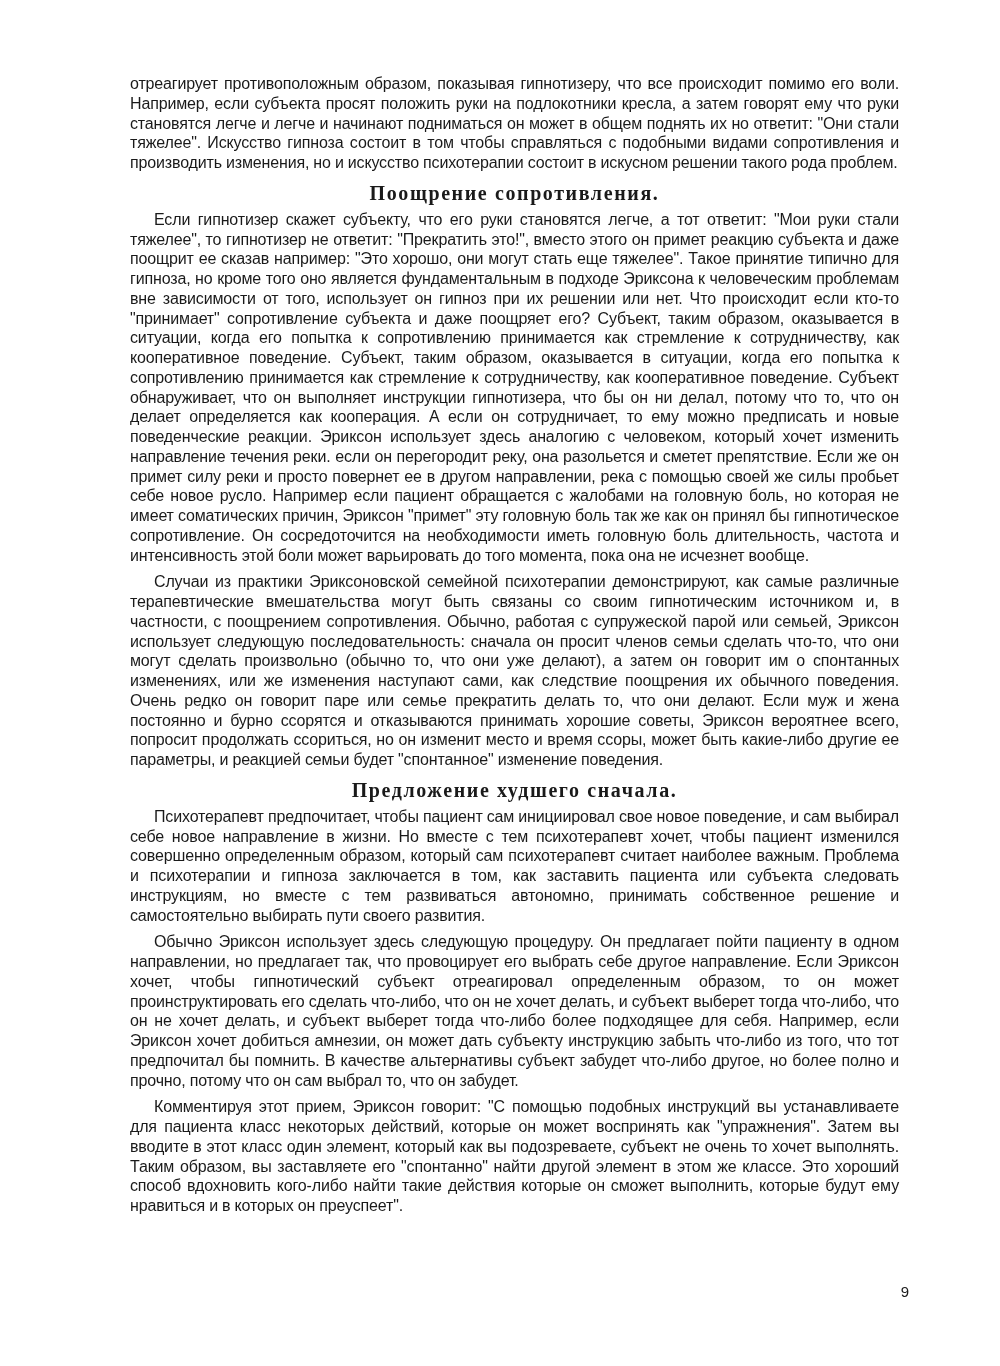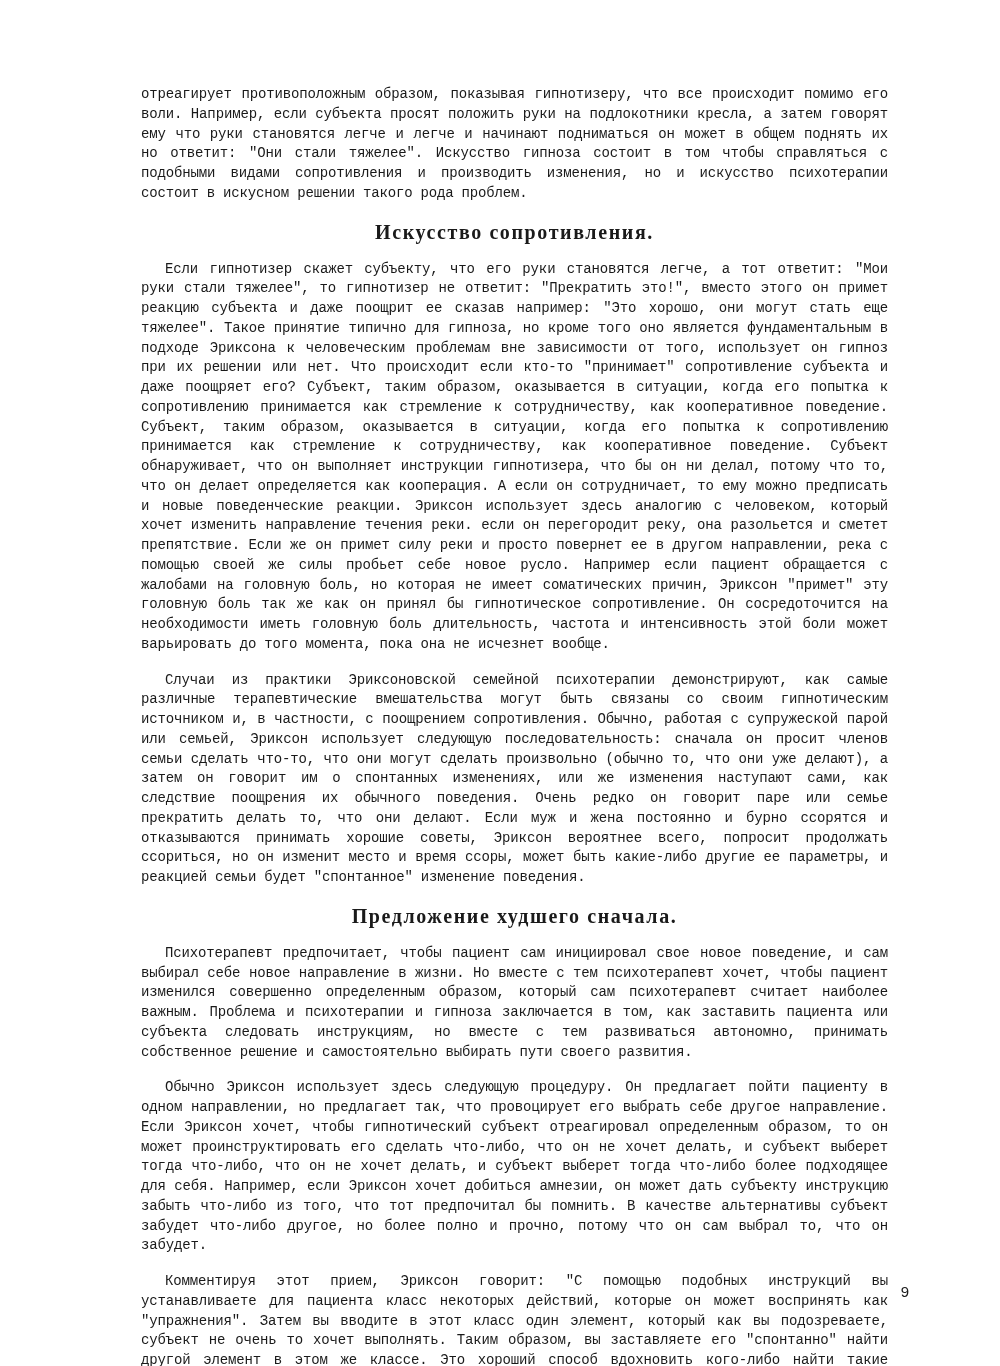--- a/index.html
+++ b/index.html
@@ -14,25 +14,25 @@
       overflow: hidden;
       color: #1a1a1a;
     }
     .page {
       position: absolute;
       left: 125px;
       top: 69px;
       width: 779px;
     }
     .para {
-      font-family: Liberation Mono, monospace;
-      font-size: 14px;
+      font-family: Liberation Sans, sans-serif;
+      font-size: 16px;
       line-height: 19.75px;
       text-align: justify;
-      margin: 16px;
+      margin: 5px;
       letter-spacing: -0.15px;
       word-spacing: -0.2px;
     }
     .indent {
       text-indent: 24px;
     }
     .para + .para {
       margin-top: 7px;
     }
     .heading {
@@ -54,21 +54,21 @@
       font-size: 15px;
       color: #1a1a1a;
     }
   </style>
 </head>
 <body>
 
 <div class="page">
   <p class="para">отреагирует противоположным образом, показывая гипнотизеру, что все происходит помимо его воли. Например, если субъекта просят положить руки на подлокотники кресла, а затем говорят ему что руки становятся легче и легче и начинают подниматься он может в общем поднять их но ответит: "Они стали тяжелее". Искусство гипноза состоит в том чтобы справляться с подобными видами сопротивления и производить изменения, но и искусство психотерапии состоит в искусном решении такого рода проблем.</p>
 
-  <h2 class="heading">Искусство сопротивления.</h2>
+  <h2 class="heading">Поощрение сопротивления.</h2>
   <p class="para indent">Если гипнотизер скажет субъекту, что его руки становятся легче, а тот ответит: "Мои руки стали тяжелее", то гипнотизер не ответит: "Прекратить это!", вместо этого он примет реакцию субъекта и даже поощрит ее сказав например: "Это хорошо, они могут стать еще тяжелее". Такое принятие типично для гипноза, но кроме того оно является фундаментальным в подходе Эриксона к человеческим проблемам вне зависимости от того, использует он гипноз при их решении или нет. Что происходит если кто-то "принимает" сопротивление субъекта и даже поощряет его? Субъект, таким образом, оказывается в ситуации, когда его попытка к сопротивлению принимается как стремление к сотрудничеству, как кооперативное поведение. Субъект, таким образом, оказывается в ситуации, когда его попытка к сопротивлению принимается как стремление к сотрудничеству, как кооперативное поведение. Субъект обнаруживает, что он выполняет инструкции гипнотизера, что бы он ни делал, потому что то, что он делает определяется как кооперация. А если он сотрудничает, то ему можно предписать и новые поведенческие реакции. Эриксон использует здесь аналогию с человеком, который хочет изменить направление течения реки. если он перегородит реку, она разольется и сметет препятствие. Если же он примет силу реки и просто повернет ее в другом направлении, река с помощью своей же силы пробьет себе новое русло. Например если пациент обращается с жалобами на головную боль, но которая не имеет соматических причин, Эриксон "примет" эту головную боль так же как он принял бы гипнотическое сопротивление. Он сосредоточится на необходимости иметь головную боль длительность, частота и интенсивность этой боли может варьировать до того момента, пока она не исчезнет вообще.</p>
   <p class="para indent">Случаи из практики Эриксоновской семейной психотерапии демонстрируют, как самые различные терапевтические вмешательства могут быть связаны со своим гипнотическим источником и, в частности, с поощрением сопротивления. Обычно, работая с супружеской парой или семьей, Эриксон использует следующую последовательность: сначала он просит членов семьи сделать что-то, что они могут сделать произвольно (обычно то, что они уже делают), а затем он говорит им о спонтанных изменениях, или же изменения наступают сами, как следствие поощрения их обычного поведения. Очень редко он говорит паре или семье прекратить делать то, что они делают. Если муж и жена постоянно и бурно ссорятся и отказываются принимать хорошие советы, Эриксон вероятнее всего, попросит продолжать ссориться, но он изменит место и время ссоры, может быть какие-либо другие ее параметры, и реакцией семьи будет "спонтанное" изменение поведения.</p>
 
   <h2 class="heading">Предложение худшего сначала.</h2>
   <p class="para indent">Психотерапевт предпочитает, чтобы пациент сам инициировал свое новое поведение, и сам выбирал себе новое направление в жизни. Но вместе с тем психотерапевт хочет, чтобы пациент изменился совершенно определенным образом, который сам психотерапевт считает наиболее важным. Проблема и психотерапии и гипноза заключается в том, как заставить пациента или субъекта следовать инструкциям, но вместе с тем развиваться автономно, принимать собственное решение и самостоятельно выбирать пути своего развития.</p>
   <p class="para indent">Обычно Эриксон использует здесь следующую процедуру. Он предлагает пойти пациенту в одном направлении, но предлагает так, что провоцирует его выбрать себе другое направление. Если Эриксон хочет, чтобы гипнотический субъект отреагировал определенным образом, то он может проинструктировать его сделать что-либо, что он не хочет делать, и субъект выберет тогда что-либо, что он не хочет делать, и субъект выберет тогда что-либо более подходящее для себя. Например, если Эриксон хочет добиться амнезии, он может дать субъекту инструкцию забыть что-либо из того, что тот предпочитал бы помнить. В качестве альтернативы субъект забудет что-либо другое, но более полно и прочно, потому что он сам выбрал то, что он забудет.</p>
   <p class="para indent">Комментируя этот прием, Эриксон говорит: "С помощью подобных инструкций вы устанавливаете для пациента класс некоторых действий, которые он может воспринять как "упражнения". Затем вы вводите в этот класс один элемент, который как вы подозреваете, субъект не очень то хочет выполнять. Таким образом, вы заставляете его "спонтанно" найти другой элемент в этом же классе. Это хороший способ вдохновить кого-либо найти такие действия которые он сможет выполнить, которые будут ему нравиться и в которых он преуспеет".</p>
 </div>
 
 <div class="page-number">9</div>

